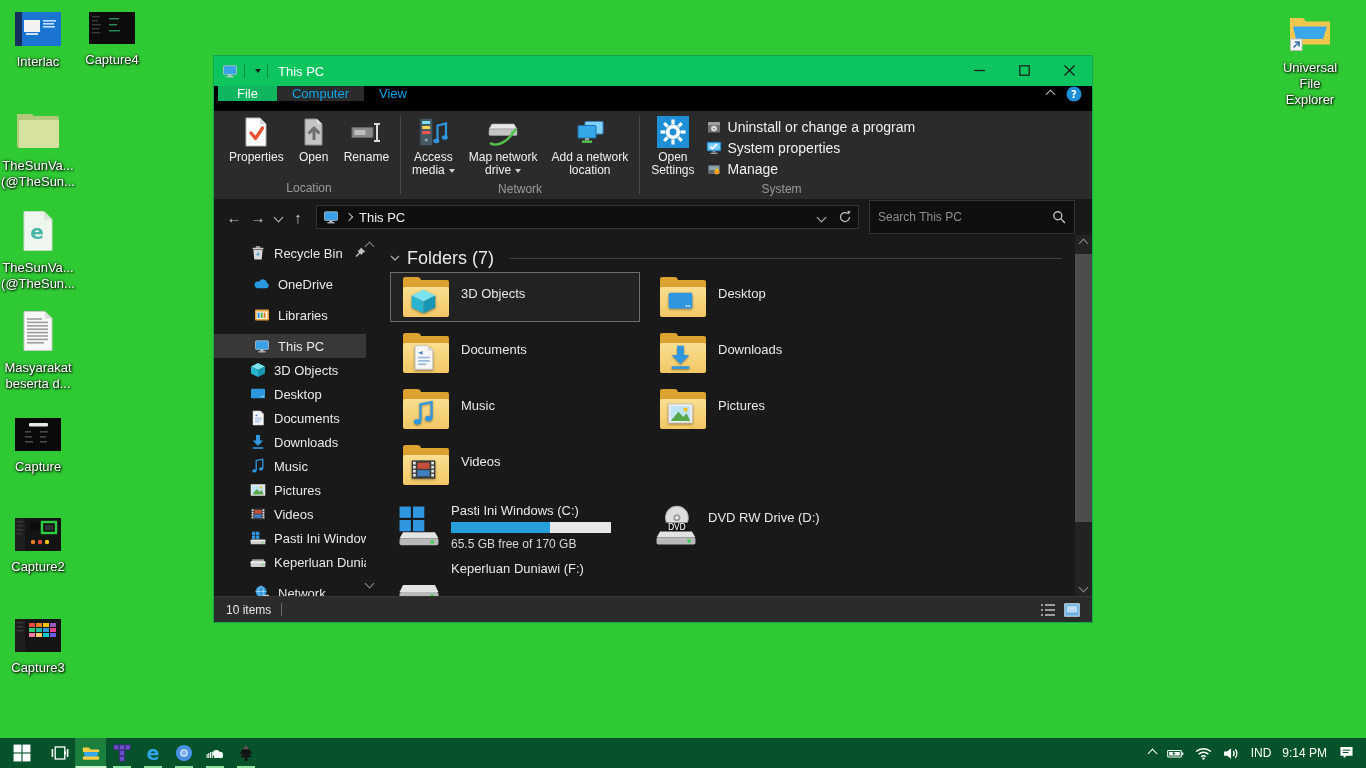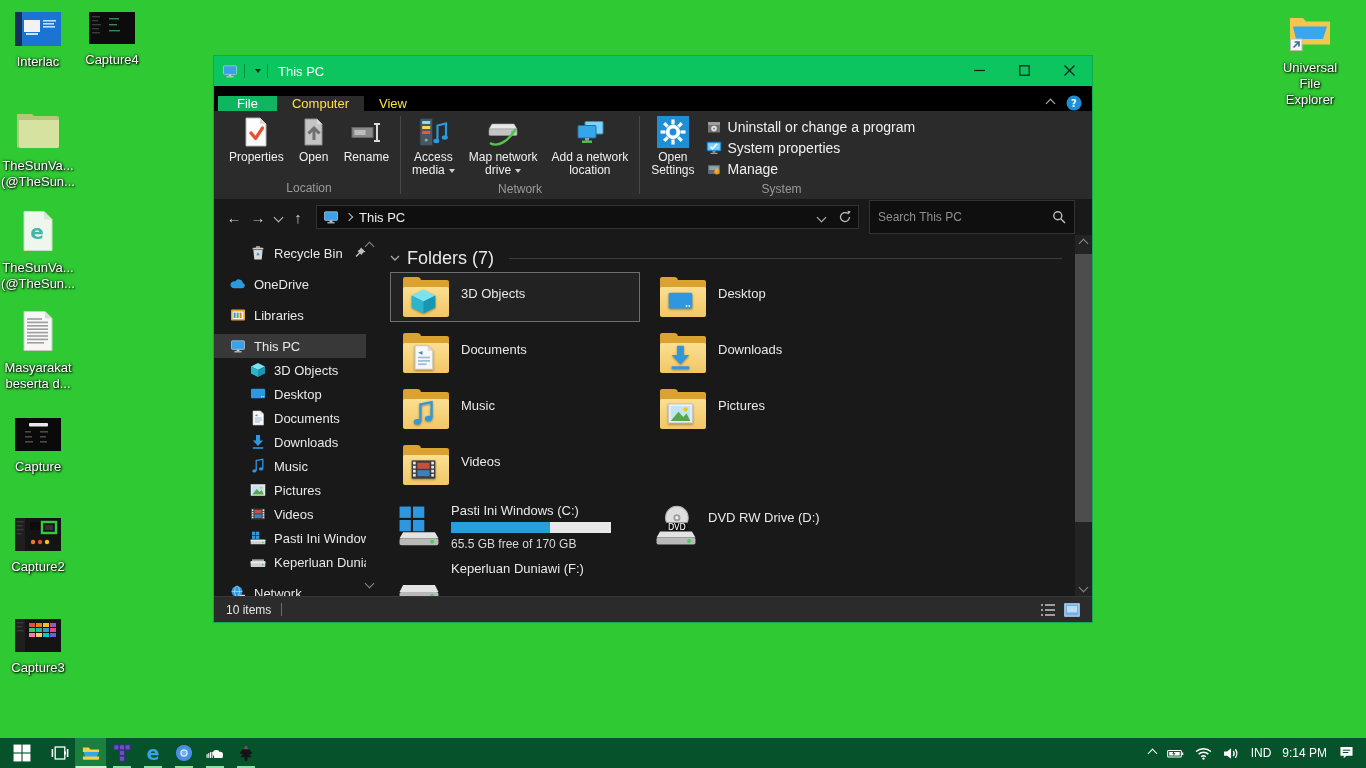--- a/index.html
+++ b/index.html
@@ -16,22 +16,22 @@
   .win{position:absolute;left:213px;top:55px;width:880px;height:568px;background:#191919;
        border:1px solid #12a84f;box-sizing:border-box;display:flex;flex-direction:column;color:#e8e8e8}
   .titlebar{height:30px;background:#0cc55e;display:flex;align-items:center;flex:none}
   .qat{display:flex;align-items:center;gap:6px;padding-left:8px}
   .tsep{width:1px;height:14px;background:rgba(0,0,0,.28)}
   .wtitle{margin-left:10px;font-size:13px;color:#fff}
   .caps{margin-left:auto;display:flex;height:100%}
   .cap{width:45px;height:100%;display:flex;align-items:center;justify-content:center}
   .cap svg{width:11px;height:11px}
 
-  .menubar{height:25px;background:#000;display:flex;align-items:flex-end;font-size:13px;flex:none}
-  .tab{padding:0 15px;display:flex;align-items:center;color:#fde047}
+  .menubar{height:25px;background:#000;display:flex;align-items:flex-start;font-size:13px;flex:none}
+  .tab{padding:0 15px;display:flex;align-items:center;color:#0ea5e9}
   .tab.file{background:#10b55f;color:#fff;padding:0 19px;margin-left:4px}
   .tab.active{background:#2b2b2b}
   .menubar .mright{margin-left:auto;display:flex;align-items:center;gap:12px;padding-right:10px}
 
   .ribbon{height:88px;background:#2b2b2b;display:flex;flex:none;padding-left:4px}
   .rgroup{display:flex;flex-direction:column;padding:2px 4px 0}
   .rbody{display:flex;flex:1;align-items:flex-start}
   .rbtn{display:flex;flex-direction:column;align-items:center;padding:3px 7px;gap:3px}
   .ric{width:32px;height:32px;display:block}
   .ric svg{width:32px;height:32px}
@@ -54,21 +54,21 @@
              display:flex;align-items:center;padding:16px 8px;font-size:12px;color:#8f8f8f;box-sizing:border-box}
   .searchbox .grow{flex:1}
   .chev{display:inline-block;width:6px;height:6px;border-right:1.3px solid #bdbdbd;border-bottom:1.3px solid #bdbdbd}
   .chev.down{transform:rotate(45deg)}
   .chev.up{transform:rotate(-135deg)}
   .chev.right{transform:rotate(-45deg);width:5px;height:5px}
 
   .main{flex:1;display:flex;min-height:0;position:relative}
   .navpane{width:164px;flex:none;padding-top:6px;font-size:13px;position:relative;overflow:hidden}
   .nav-item{height:24px;display:flex;align-items:center;gap:8px;margin-right:12px}
-  .nav-item.top{margin-top:7px;padding-left:16px}
+  .nav-item.top{margin-top:7px;padding-left:40px}
   .nav-item.lvl1{padding-left:36px}
   .nav-item.selected{background:#383838}
   .nav-ico,.nav-ico svg{width:16px;height:16px;display:block;flex:none}
   .nav-label{white-space:nowrap;overflow:hidden}
   .nav-pin{margin-left:auto;width:12px;height:12px}
   .nav-pin svg{width:12px;height:12px;display:block}
   .nav-scroll{position:absolute;right:4px;width:10px;height:10px;display:flex;align-items:center;justify-content:center}
 
   .content{flex:1;padding:13px 24px 0 12px;overflow:hidden}
   .sec-header{display:flex;align-items:center;gap:7px;height:20px;font-size:18px;margin-bottom:4px}

